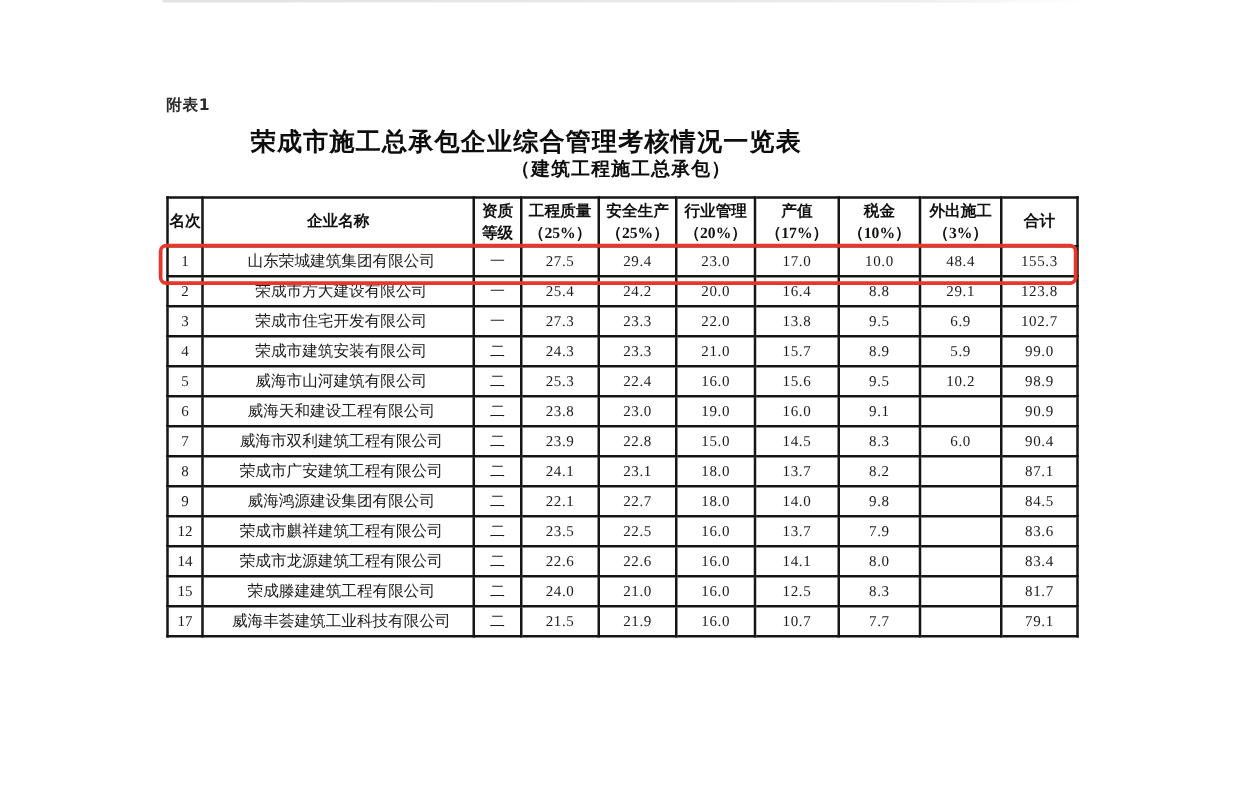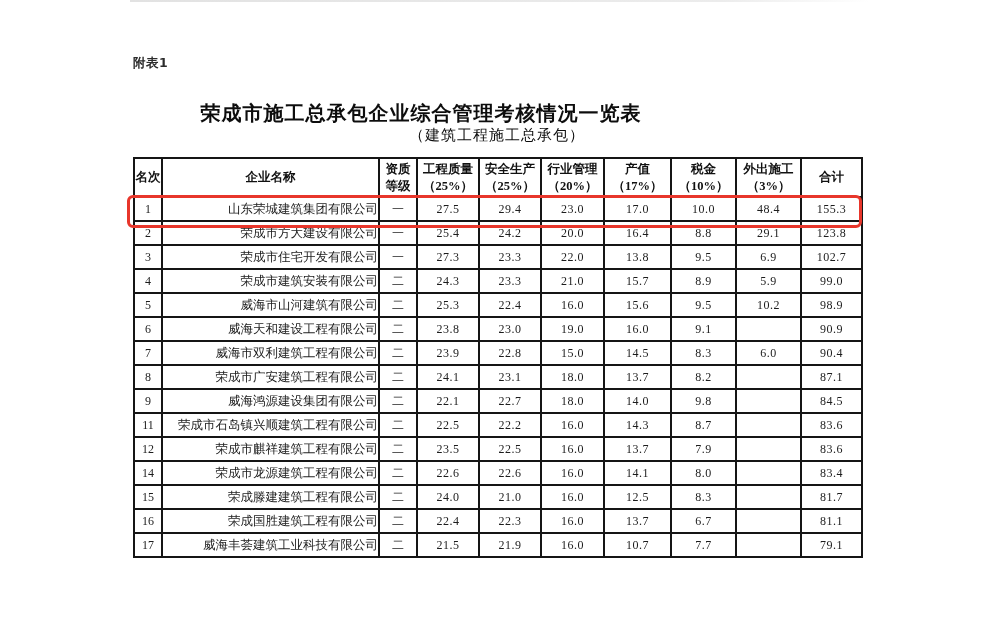--- a/index.html
+++ b/index.html
@@ -19,21 +19,21 @@
   .scan-top-edge {
     position: absolute;
     top: 0;
     left: 130px;
     width: 740px;
     height: 2px;
     background: linear-gradient(to right, #e2e2e2, #ececec 80%, #ffffff);
   }
   .annex-label {
     position: absolute;
-    top: 55px;
+    top: 76px;
     left: 133px;
     font-family: "DejaVu Sans", "Liberation Sans", sans-serif;
     font-weight: 600;
     font-size: 12.5px;
     color: #2b2b2b;
     letter-spacing: 0.5px;
   }
   .doc-title {
     position: absolute;
     top: 100px;
@@ -46,21 +46,21 @@
     color: #0d0d0d;
     letter-spacing: 1px;
   }
   .doc-subtitle {
     position: absolute;
     top: 126px;
     left: 0;
     width: 994px;
     text-align: center;
     font-family: "DejaVu Sans", "Liberation Sans", sans-serif;
-    font-weight: 400;
+    font-weight: 700;
     font-size: 15px;
     color: #0d0d0d;
     letter-spacing: 1px;
   }
   .table-wrap {
     position: absolute;
     top: 157px;
     left: 133px;
     width: 728px;
   }
@@ -87,21 +87,21 @@
   }
   table.assessment td {
     height: 22px;
     font-size: 12px;
     text-align: center;
     vertical-align: middle;
     color: #1c1c1c;
     white-space: nowrap;
   }
   table.assessment td.col-company {
-    text-align: right;
+    text-align: center;
     padding-left: 5px;
     font-size: 12.5px;
   }
   table.assessment td.col-rank { font-size: 12px; }
   table.assessment th .weight-line { font-weight: 700; }
   th.col-rank div, th.col-qualification div {
     word-break: break-all;
     width: 100%;
   }
   th.col-rank, th.col-qualification {
@@ -290,32 +290,20 @@
             <td class="col-qualification">二</td>
             <td class="col-quality num-cell">22.1</td>
             <td class="col-safety num-cell">22.7</td>
             <td class="col-industry num-cell">18.0</td>
             <td class="col-output num-cell">14.0</td>
             <td class="col-tax num-cell">9.8</td>
             <td class="col-external num-cell"></td>
             <td class="col-total num-cell">84.5</td>
           </tr>
           <tr>
-            <td class="col-rank">11</td>
-            <td class="col-company">荣成市石岛镇兴顺建筑工程有限公司</td>
-            <td class="col-qualification">二</td>
-            <td class="col-quality num-cell">22.5</td>
-            <td class="col-safety num-cell">22.2</td>
-            <td class="col-industry num-cell">16.0</td>
-            <td class="col-output num-cell">14.3</td>
-            <td class="col-tax num-cell">8.7</td>
-            <td class="col-external num-cell"></td>
-            <td class="col-total num-cell">83.6</td>
-          </tr>
-          <tr>
             <td class="col-rank">12</td>
             <td class="col-company">荣成市麒祥建筑工程有限公司</td>
             <td class="col-qualification">二</td>
             <td class="col-quality num-cell">23.5</td>
             <td class="col-safety num-cell">22.5</td>
             <td class="col-industry num-cell">16.0</td>
             <td class="col-output num-cell">13.7</td>
             <td class="col-tax num-cell">7.9</td>
             <td class="col-external num-cell"></td>
             <td class="col-total num-cell">83.6</td>
@@ -336,32 +324,20 @@
             <td class="col-rank">15</td>
             <td class="col-company">荣成滕建建筑工程有限公司</td>
             <td class="col-qualification">二</td>
             <td class="col-quality num-cell">24.0</td>
             <td class="col-safety num-cell">21.0</td>
             <td class="col-industry num-cell">16.0</td>
             <td class="col-output num-cell">12.5</td>
             <td class="col-tax num-cell">8.3</td>
             <td class="col-external num-cell"></td>
             <td class="col-total num-cell">81.7</td>
-          </tr>
-          <tr>
-            <td class="col-rank">16</td>
-            <td class="col-company">荣成国胜建筑工程有限公司</td>
-            <td class="col-qualification">二</td>
-            <td class="col-quality num-cell">22.4</td>
-            <td class="col-safety num-cell">22.3</td>
-            <td class="col-industry num-cell">16.0</td>
-            <td class="col-output num-cell">13.7</td>
-            <td class="col-tax num-cell">6.7</td>
-            <td class="col-external num-cell"></td>
-            <td class="col-total num-cell">81.1</td>
           </tr>
           <tr>
             <td class="col-rank">17</td>
             <td class="col-company">威海丰荟建筑工业科技有限公司</td>
             <td class="col-qualification">二</td>
             <td class="col-quality num-cell">21.5</td>
             <td class="col-safety num-cell">21.9</td>
             <td class="col-industry num-cell">16.0</td>
             <td class="col-output num-cell">10.7</td>
             <td class="col-tax num-cell">7.7</td>

